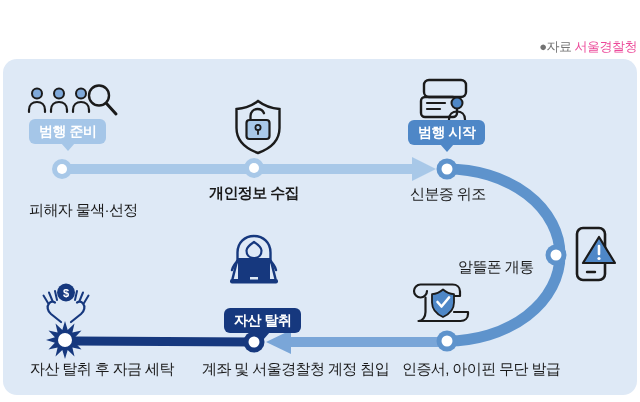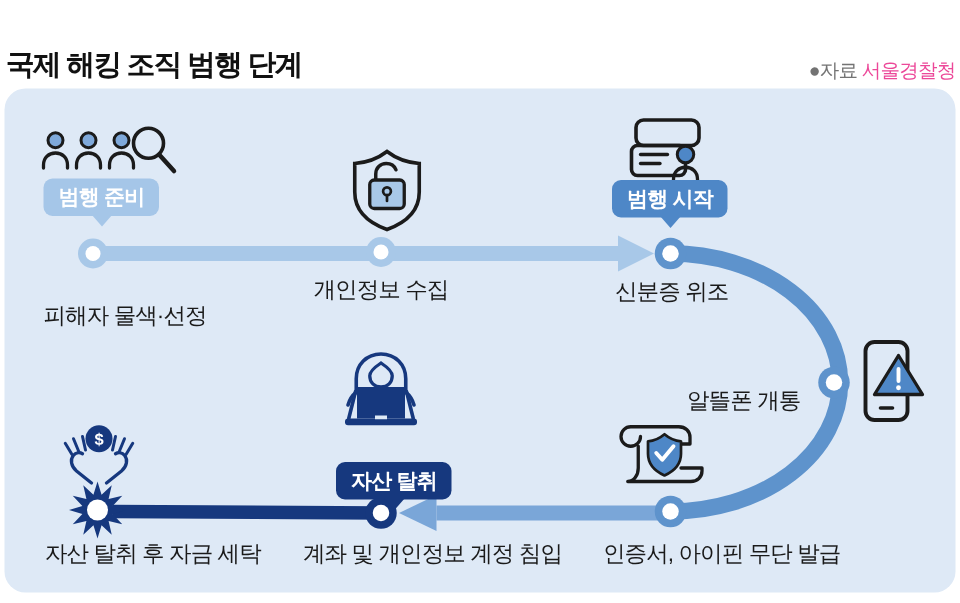--- a/index.html
+++ b/index.html
@@ -22,21 +22,20 @@
   .b-mid{--bg:#4e87c7;}
   .b-navy{--bg:#16387e;}
   .lbl{position:absolute;font-size:15px;font-weight:500;color:#1a1a1a;letter-spacing:-0.6px;
        white-space:nowrap;}
 </style>
 </head>
 <body>
 
 <div class="page">
 
-  <div class="title">국제 해킹 조직 범행 단계</div>
   <div class="source"><span class="src-b">●자료</span><span class="src-v">서울경찰청</span></div>
 
   <div class="card"></div>
 
   <svg class="overlay" width="640" height="402" viewBox="0 0 640 402">
 
     <line x1="62" y1="169" x2="412" y2="169" stroke="#a8c8e8" stroke-width="10"></line>
     <polygon points="412,157 412,181 436,169" fill="#a8c8e8"></polygon>
     <path d="M 447 169 A 113 86 0 0 1 447 341" fill="none" stroke="#5e93cc" stroke-width="11"></path>
     <line x1="447" y1="342" x2="291" y2="342" stroke="#7aa6d8" stroke-width="10"></line>
@@ -134,20 +133,20 @@
       <path d="M71 322 l10 -8 c3.5 -3 4.5 -7.5 2 -10.5 c-1.5 -1.8 -4 -2.2 -6 -1" stroke-width="2.2"></path>
       <path d="M84 303 l4.5 -7.5 M79.5 301 l3.5 -8.5 M75 300 l2 -9" stroke-width="2"></path>
     </g>
   </svg>
 
   <div class="badge b-mid" style="left:408px;top:120px;">범행 시작</div>
   <div class="badge b-light" style="left:29px;top:119px;">범행 준비</div>
   <div class="badge b-navy" style="left:224px;top:308px;">자산 탈취</div>
 
   <div class="lbl" style="left:29px;top:185px;margin-top:16px;">피해자 물색·선정</div>
-  <div class="lbl" style="left:209px;top:184px;">개인정보 수집</div>
+  <div class="lbl" style="left:209px;top:184px;font-weight:bold;">개인정보 수집</div>
   <div class="lbl" style="left:410px;top:185px;">신분증 위조</div>
   <div class="lbl" style="left:458px;top:258px;">알뜰폰 개통</div>
   <div class="lbl" style="left:402px;top:360px;">인증서, 아이핀 무단 발급</div>
-  <div class="lbl" style="left:202px;top:360px;">계좌 및 개인정보 계정 침입</div>
+  <div class="lbl" style="left:202px;top:360px;">계좌 및 서울경찰청 계정 침입</div>
   <div class="lbl" style="left:30px;top:360px;">자산 탈취 후 자금 세탁</div>
 
 </div>
 
 </body></html>

